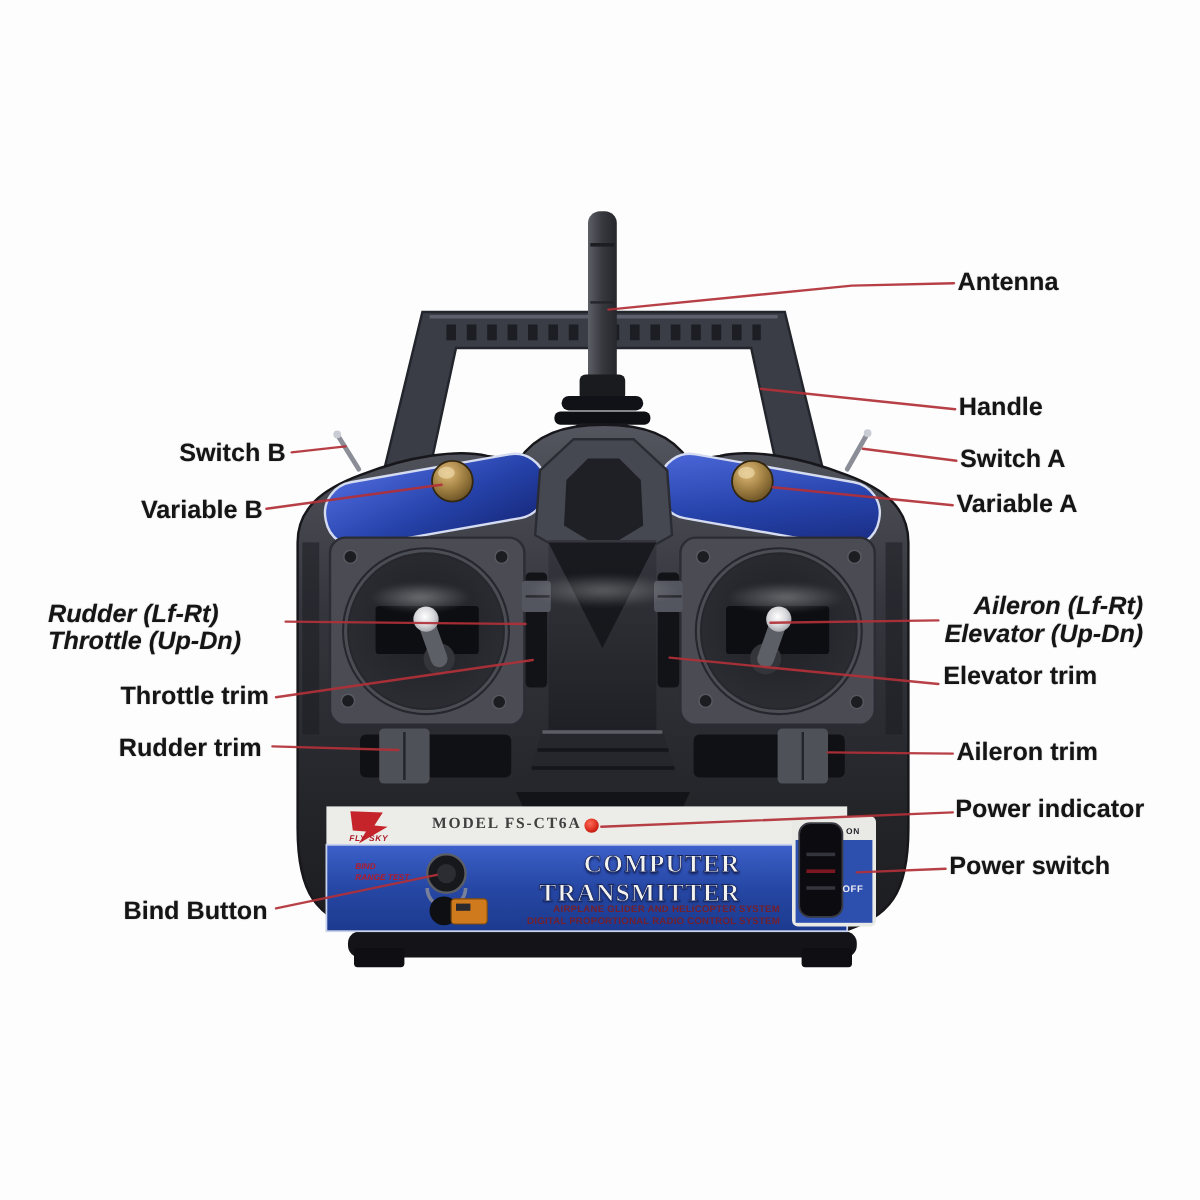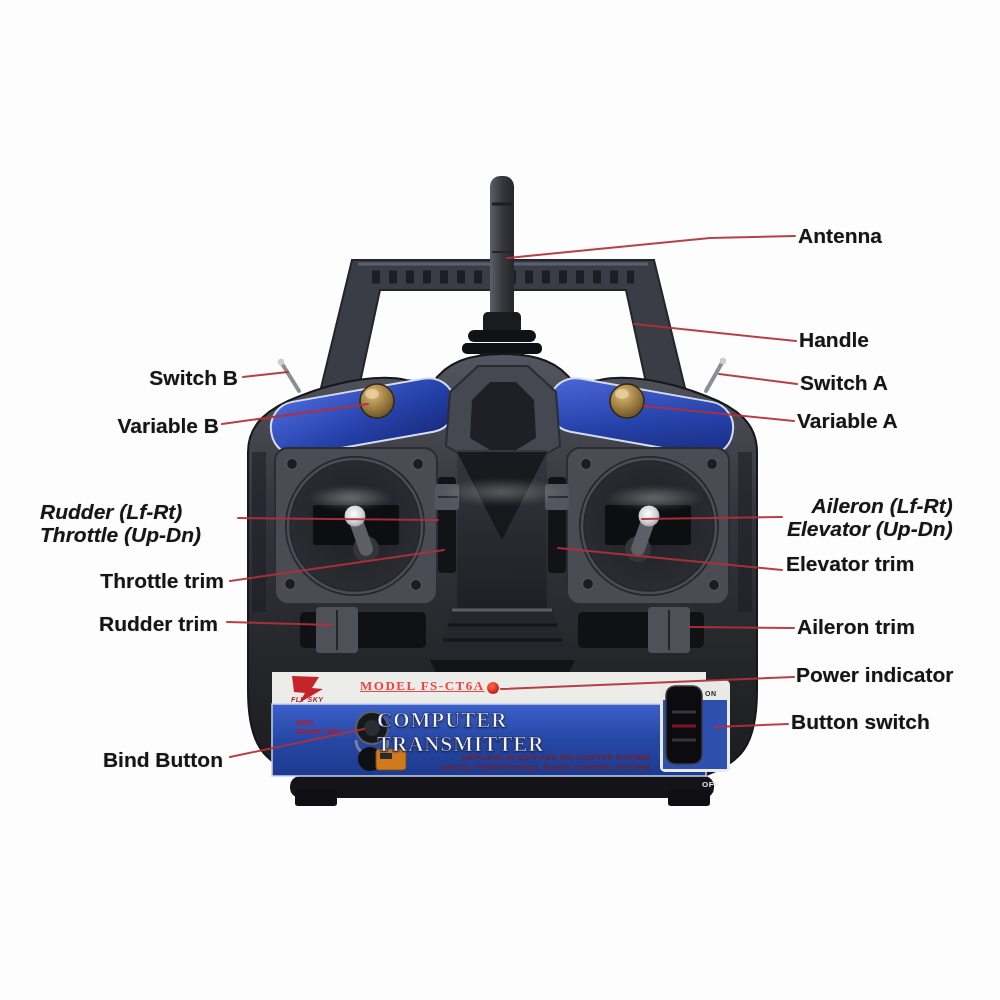--- a/index.html
+++ b/index.html
@@ -8,33 +8,33 @@
   svg{position:absolute;left:0;top:0;}
   
   .co{position:absolute;font:700 21px "Liberation Sans",sans-serif;color:#151515;
       white-space:nowrap;letter-spacing:0;text-shadow:0 0 1px rgba(25,25,25,.4);}
   .co.r{text-align:right;}
   .co.l{text-align:center;}
   .co2{line-height:23px;font-style:italic;}
   .co2 span{display:block;}
   
   .devtxt{position:absolute;white-space:nowrap;}
-  .model{font:700 13px "Liberation Serif",serif;color:#ef4444;letter-spacing:1.5px;
-         filter:blur(.4px);text-decoration:underline;}
+  .model{font:700 13px "Liberation Serif",serif;color:#404040;letter-spacing:1.5px;
+         filter:blur(.4px);}
   .brand{font:700 italic 7px "Liberation Sans",sans-serif;color:#b01c2c;letter-spacing:.5px;}
-  .title{font:700 21px "Liberation Serif",serif;color:#f2f2ee;text-align:left;line-height:24px;
+  .title{font:700 21px "Liberation Serif",serif;color:#f2f2ee;text-align:right;line-height:24px;
          -webkit-text-stroke:.7px #16245e;text-shadow:0 1px 2px #101c4e;letter-spacing:1px;
          width:240px;filter:blur(.3px);}
   .subt{font:700 8px "Liberation Sans",sans-serif;color:#73202c;text-align:right;line-height:10px;
         width:235px;letter-spacing:.2px;filter:blur(.4px);}
   .bindnote{font:700 italic 7px "Liberation Sans",sans-serif;color:#b01c2c;line-height:9px;
             filter:blur(.3px);}
   .onoff{font:700 7px "Liberation Sans",sans-serif;letter-spacing:.5px;}
   .on{color:#24242c;}
-  .off{color:#e9e9f2;font-size:8px;margin-top:44px;}
+  .off{color:#e9e9f2;font-size:8px;}
   .wmark{position:absolute;left:265px;top:468px;width:475px;height:60px;pointer-events:none;
          background:
           radial-gradient(60px 18px at 18% 50%,rgba(255,255,255,.35),rgba(255,255,255,0) 70%),
           radial-gradient(90px 20px at 50% 40%,rgba(255,255,255,.30),rgba(255,255,255,0) 70%),
           radial-gradient(70px 18px at 82% 50%,rgba(255,255,255,.32),rgba(255,255,255,0) 70%);
          filter:blur(2px);}
 </style>
 </head>
 <body>
 
@@ -292,15 +292,15 @@
 <div class="co r" style="left:799px;top:328px">Handle</div>
 <div class="co r" style="left:800px;top:371px">Switch A</div>
 <div class="co r" style="left:797px;top:409px">Variable A</div>
 <div class="co r co2" style="left:787px;top:494px">
   <span>Aileron (Lf-Rt)</span>
   <span>Elevator (Up-Dn)</span>
 </div>
 <div class="co r" style="left:786px;top:552px">Elevator trim</div>
 <div class="co r" style="left:797px;top:615px">Aileron trim</div>
 <div class="co r" style="left:796px;top:663px">Power indicator</div>
-<div class="co r" style="left:791px;top:710px">Button switch</div>
+<div class="co r" style="left:791px;top:710px">Power switch</div>
 
 </div>
 
 </body></html>

